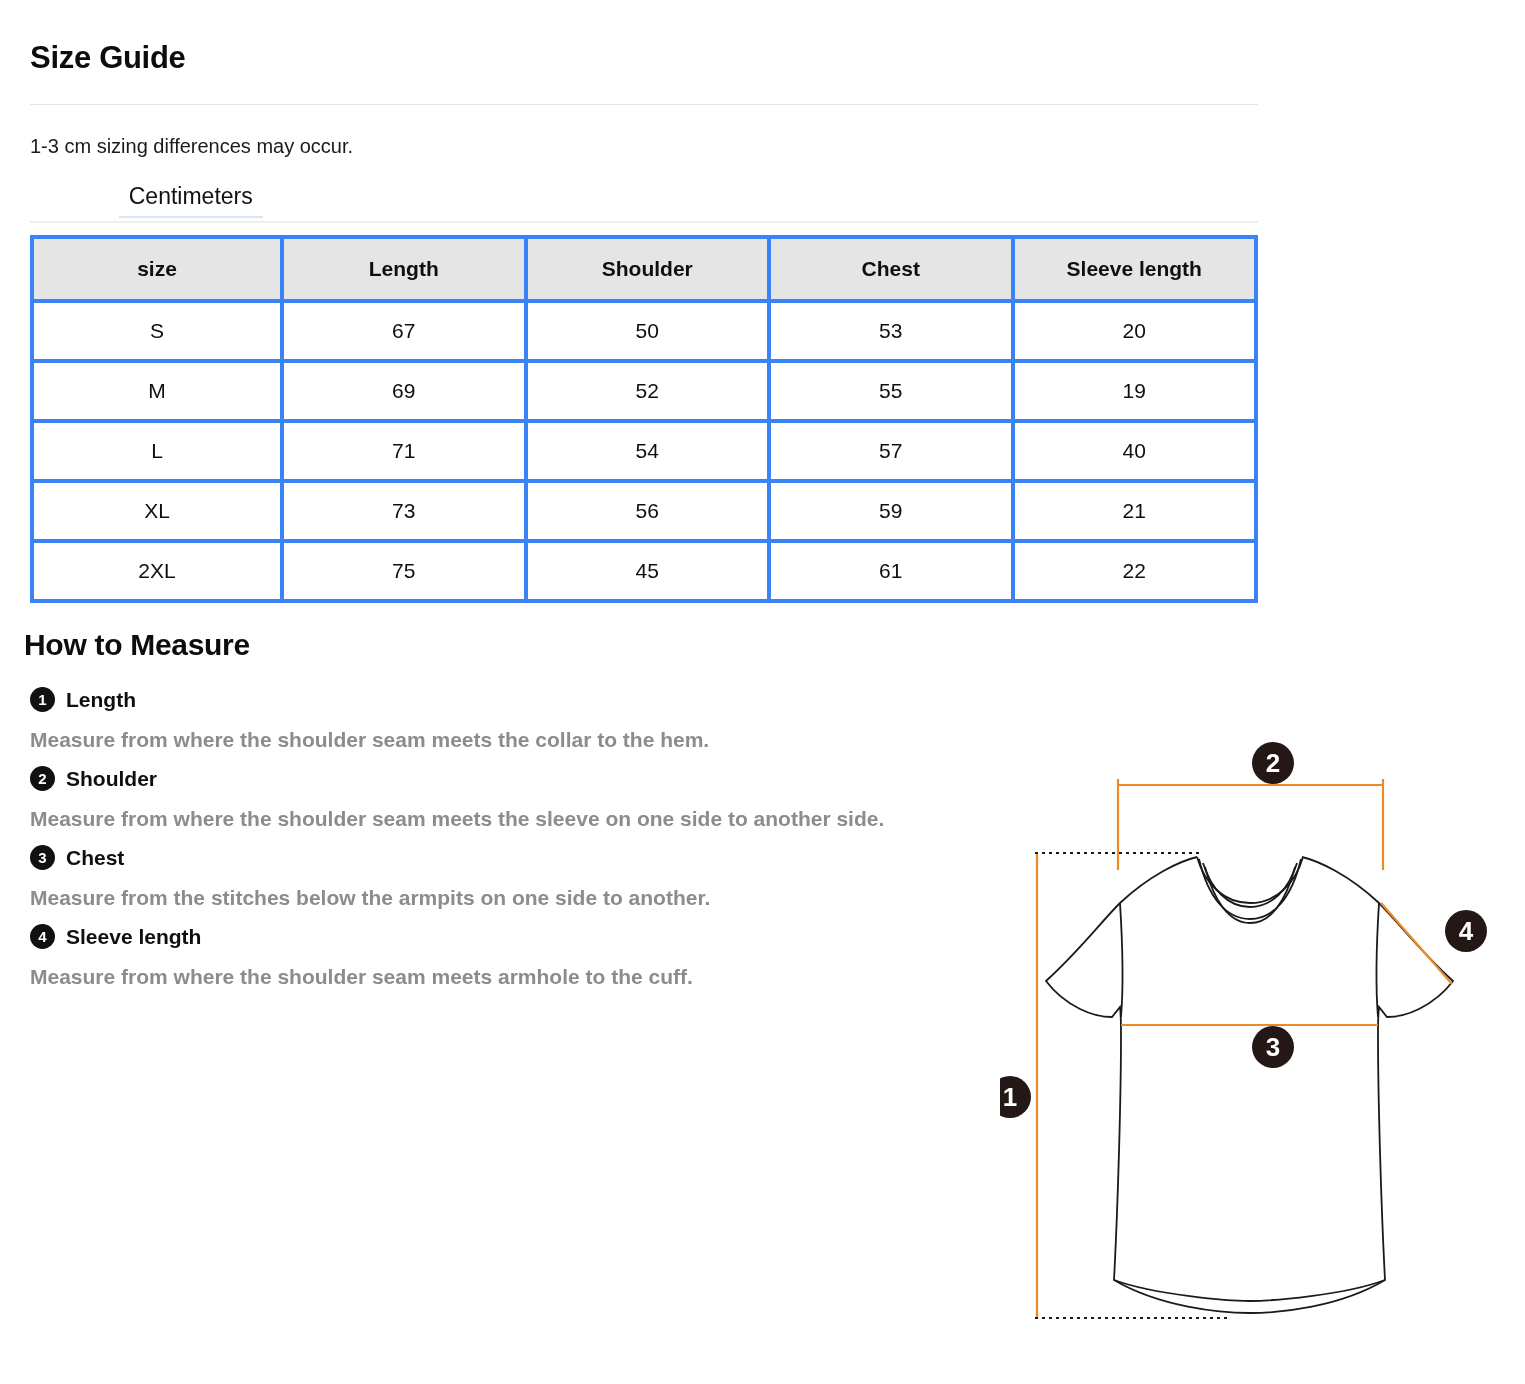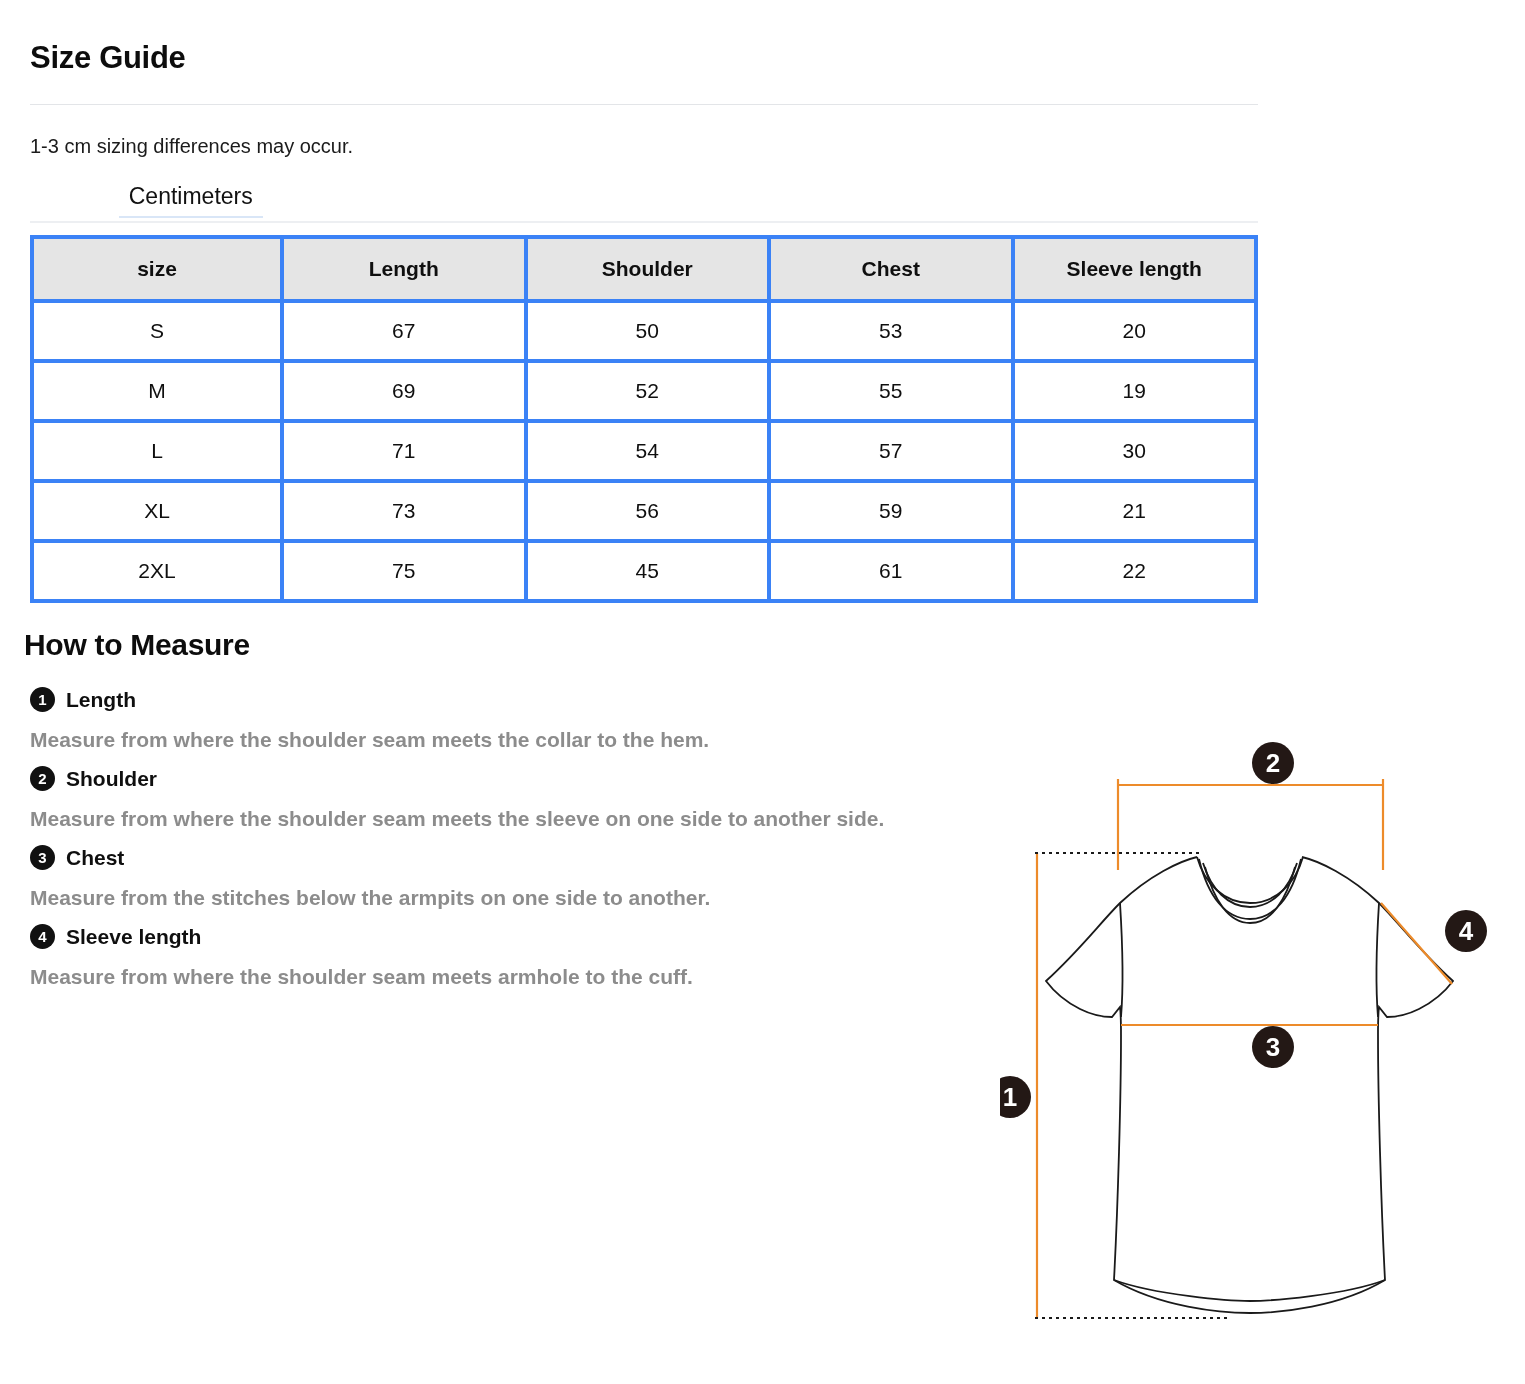--- a/index.html
+++ b/index.html
@@ -234,21 +234,21 @@
           <td>69</td>
           <td>52</td>
           <td>55</td>
           <td>19</td>
         </tr>
         <tr>
           <td>L</td>
           <td>71</td>
           <td>54</td>
           <td>57</td>
-          <td>30</td>
+          <td>40</td>
         </tr>
         <tr>
           <td>XL</td>
           <td>73</td>
           <td>56</td>
           <td>59</td>
           <td>21</td>
         </tr>
         <tr>
           <td>2XL</td>

